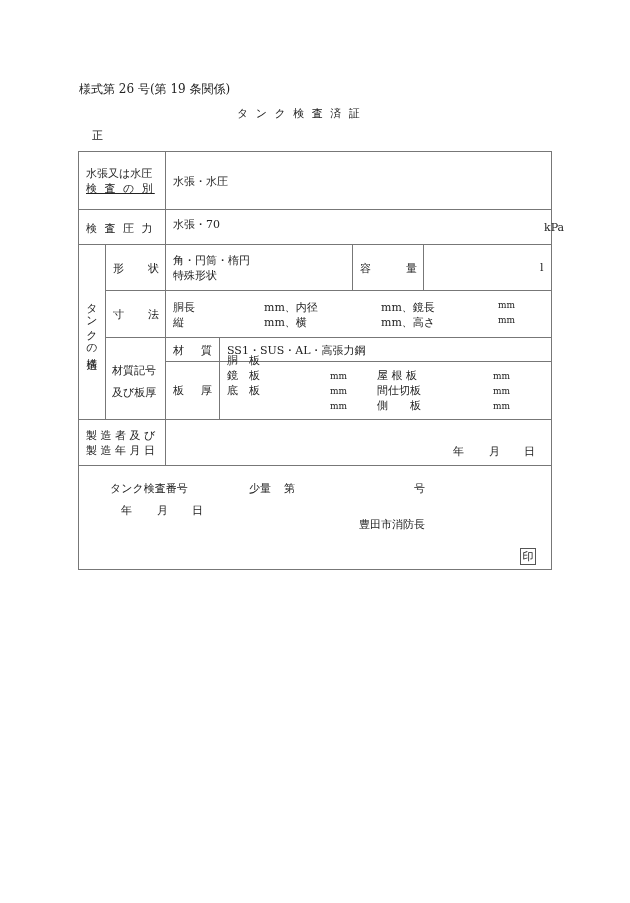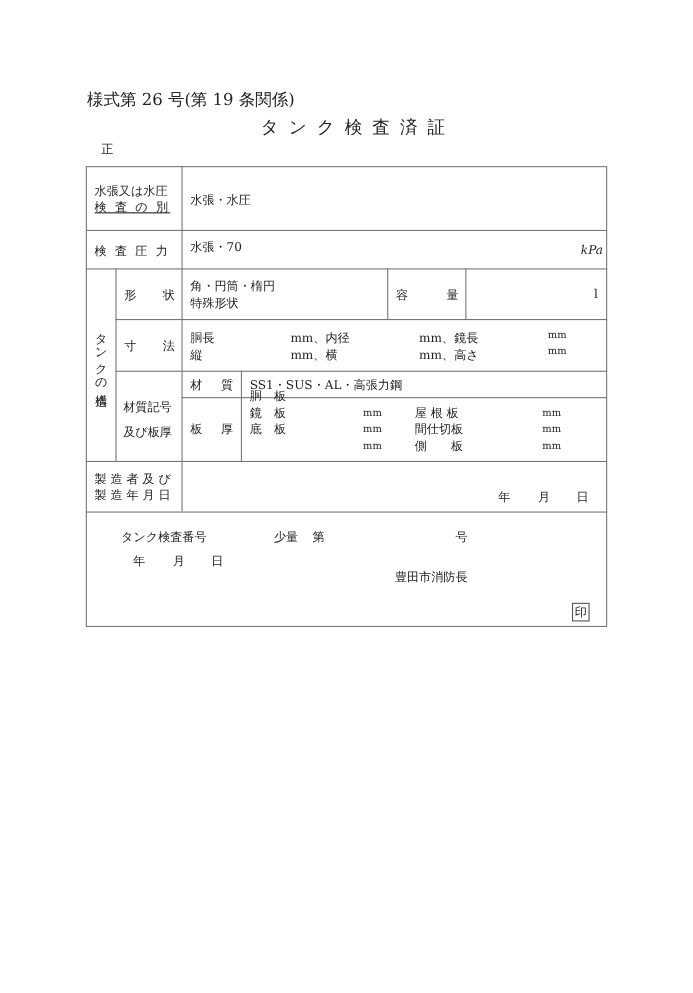--- a/index.html
+++ b/index.html
@@ -8,22 +8,22 @@
   .abs { position:absolute; white-space:nowrap; }
   .line-h { position:absolute; height:1px; background:#777; }
   .line-v { position:absolute; width:1px; background:#777; }
   .frame { position:absolute; left:78px; top:151px; width:474px; height:419px; border:1px solid #777; box-sizing:border-box; }
   .seal { position:absolute; border:1px solid #555; width:14px; height:15px; text-align:center; line-height:15px; font-size:11px; }
   .vert { writing-mode:vertical-rl; letter-spacing:1px; }
 </style>
 </head>
 <body>
 
-<div class="abs" style="left:79px;top:81px;font-size:15px;">様式第 26 号(第 19 条関係)</div>
-<div class="abs" style="left:237px;top:106px;font-size:16px;letter-spacing:2px;">タ ン ク 検 査 済 証</div>
+<div class="abs" style="left:79px;top:81px;font-size:12px;">様式第 26 号(第 19 条関係)</div>
+<div class="abs" style="left:237px;top:106px;font-size:11px;letter-spacing:2px;">タ ン ク 検 査 済 証</div>
 <div class="abs" style="left:92px;top:128px;font-size:11px;">正</div>
 
 <div class="frame"></div>
 
 <div class="line-h" style="left:78px;top:209px;width:474px;"></div>
 <div class="line-h" style="left:78px;top:244px;width:474px;"></div>
 <div class="line-h" style="left:105px;top:290px;width:447px;"></div>
 <div class="line-h" style="left:105px;top:337px;width:447px;"></div>
 <div class="line-h" style="left:165px;top:361px;width:387px;"></div>
 <div class="line-h" style="left:78px;top:419px;width:474px;"></div>
@@ -36,21 +36,21 @@
 <div class="line-v" style="left:219px;top:337px;height:82px;"></div>
 
 <div class="abs" style="left:86px;top:166px;line-height:15px;">
   <div>水張又は水圧</div>
   <div style="letter-spacing:2px;text-decoration:underline;">検 査 の 別</div>
 </div>
 <div class="abs" style="left:173px;top:174px;">水張・水圧</div>
 
 <div class="abs" style="left:86px;top:221px;letter-spacing:2px;">検 査 圧 力</div>
 <div class="abs" style="left:173px;top:217px;">水張・70</div>
-<div class="abs" style="left:528px;top:221px;font-style:italic;">kPa</div>
+<div class="abs" style="left:544px;top:221px;">kPa</div>
 
 <div class="abs vert" style="left:84px;top:295px;font-size:11px;line-height:14px;">タンクの構造</div>
 
 <div class="abs" style="left:113px;top:261px;">形</div>
 <div class="abs" style="left:148px;top:261px;">状</div>
 <div class="abs" style="left:173px;top:253px;line-height:15px;">
   <div>角・円筒・楕円</div>
   <div>特殊形状</div>
 </div>
 <div class="abs" style="left:360px;top:261px;">容</div>

